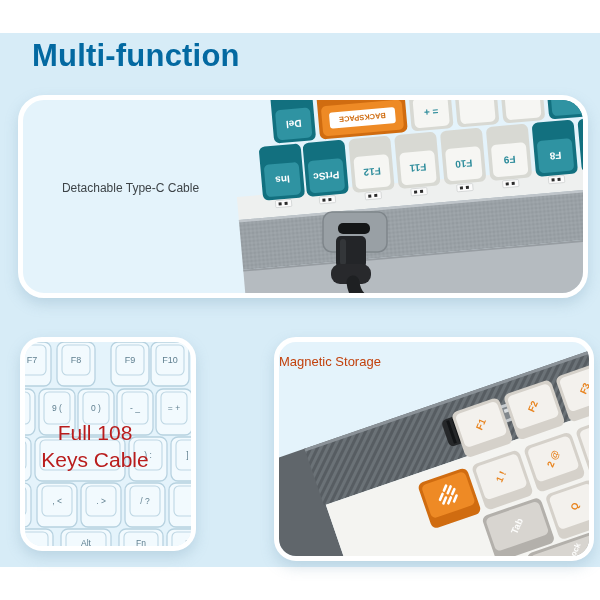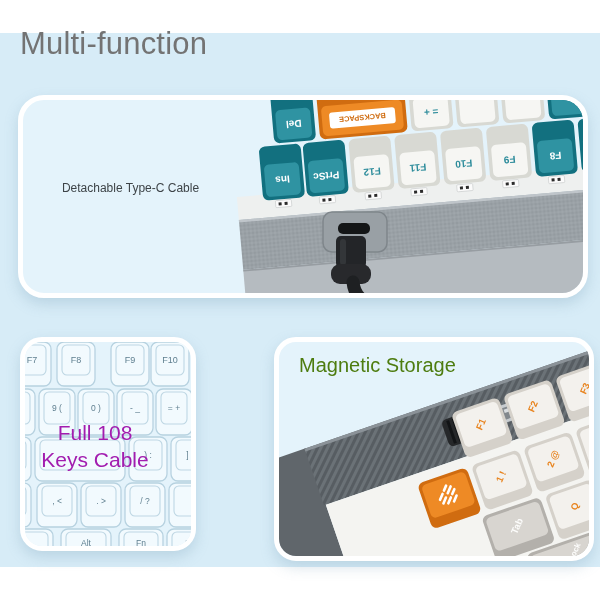--- a/index.html
+++ b/index.html
@@ -1,31 +1,31 @@
 <!DOCTYPE html>
 <html><head>
 <meta charset="utf-8">
 <style>
   html,body{margin:0;padding:0}
   body{width:600px;height:600px;position:relative;background:#fff;
        font-family:"Liberation Sans",sans-serif;overflow:hidden}
   .panel{position:absolute;left:0;top:33px;width:600px;height:534px;background:#d7ecf7}
-  .title{position:absolute;left:20px;top:26px;margin:0;font-size:31px;font-weight:normal;
-         color:#737373;letter-spacing:.2px}
+  .title{position:absolute;left:20px;top:26px;margin:12px;font-size:31px;font-weight:bold;
+         color:#0369a1;letter-spacing:.2px}
   .card{position:absolute;background:#e4f3fb;border:5px solid #fff;overflow:hidden;
         box-shadow:0 6px 14px rgba(110,150,175,.28)}
   .card-typec{left:18px;top:95px;width:560px;height:193px;border-radius:26px}
   .card-layout{left:20px;top:337px;width:166px;height:204px;border-radius:22px}
   .card-magnetic{left:274px;top:337px;width:310px;height:214px;border-radius:22px}
   .card svg{position:absolute;left:0;top:0;z-index:1}
   .caption-typec{position:absolute;left:0;top:77px;width:215px;text-align:center;
         font-size:12px;line-height:23px;color:#3d4347;z-index:2;white-space:nowrap}
   .caption-layout{position:absolute;left:0;top:77px;width:140px;text-align:center;
-        font-size:21px;line-height:27px;color:#a21caf;z-index:2;white-space:nowrap}
-  .caption-magnetic{position:absolute;left:20px;top:12px;font-size:20px;color:#4d7c0f;
+        font-size:21px;line-height:27px;color:#b91c1c;z-index:2;white-space:nowrap}
+  .caption-magnetic{position:absolute;left:0;top:12px;font-size:13px;color:#c2410c;
         z-index:2;white-space:nowrap}
 </style>
 </head>
 <body>
 
 <div class="page">
   <div class="panel"></div>
   <h1 class="title">Multi-function</h1>
 
   <section class="card card-typec">

